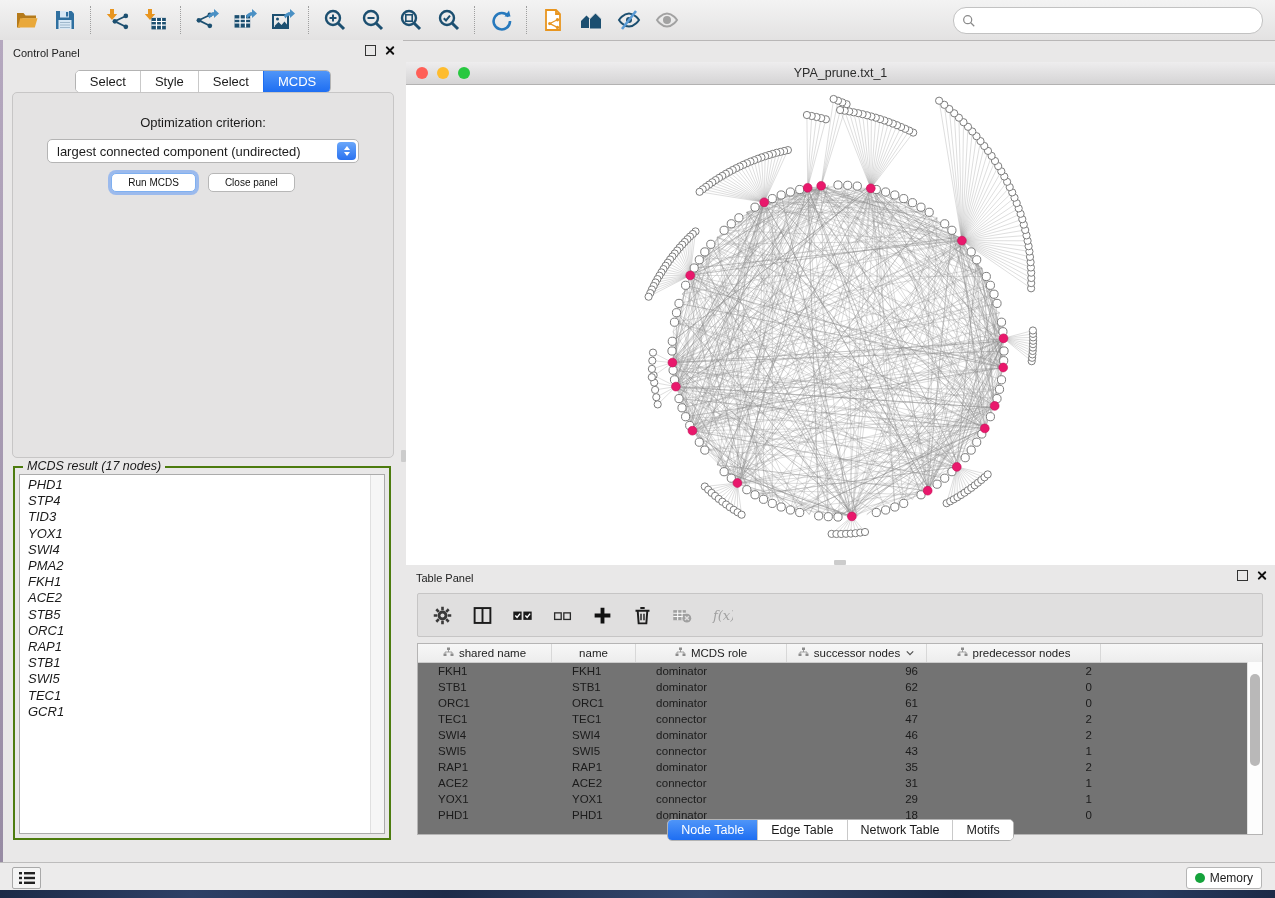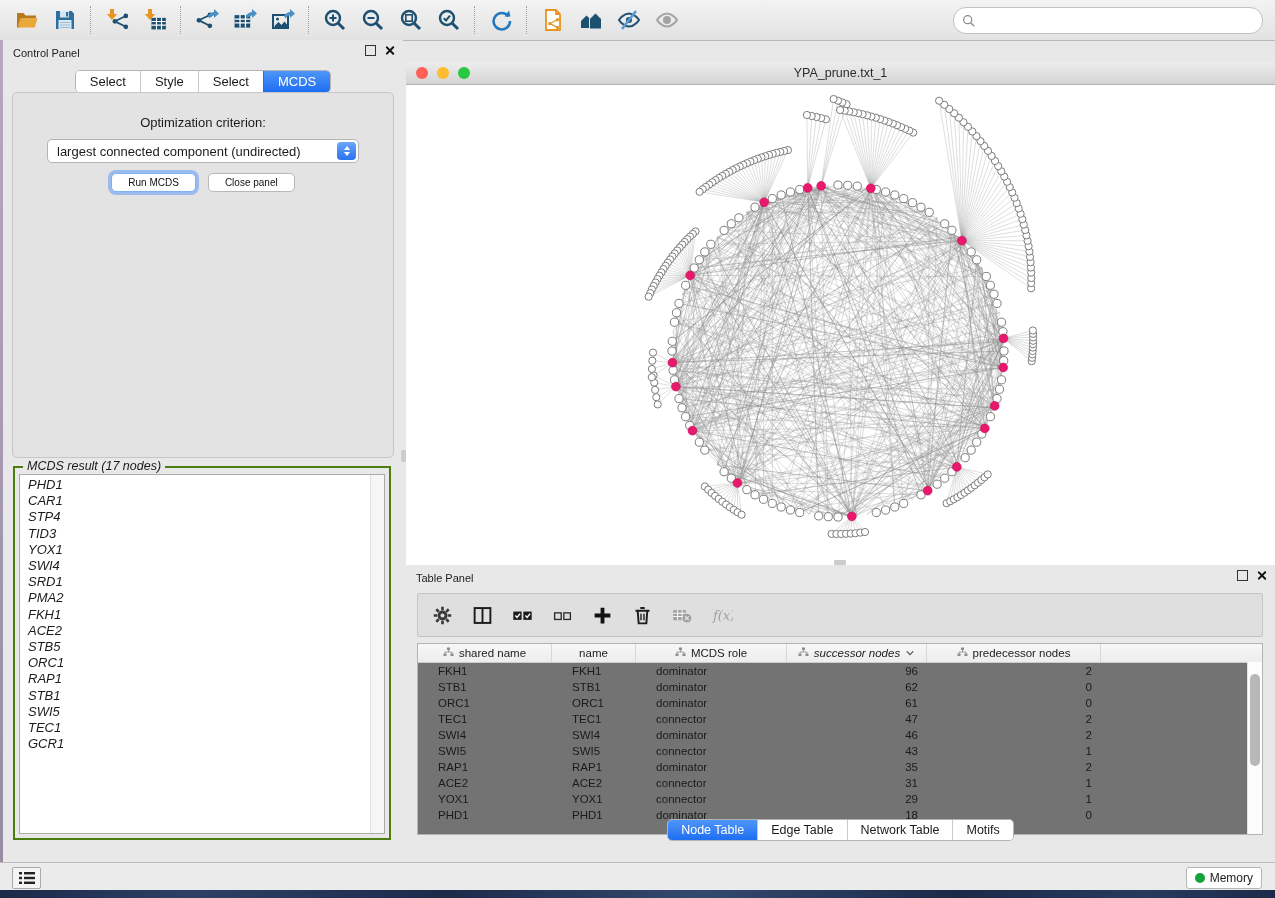--- a/index.html
+++ b/index.html
@@ -288,26 +288,24 @@
         <button class="push-btn focused">Run MCDS</button>
         <button class="push-btn">Close panel</button>
       </div>
     </div>
 
     <div class="groupbox">
       <span class="groupbox-label">MCDS result (17 nodes)</span>
       <div class="listbox">
         <div class="listbox-inner" id="mcdsList">
             <div class="list-item">PHD1</div>
-            <div class="list-item">CAR1</div>
             <div class="list-item">STP4</div>
             <div class="list-item">TID3</div>
             <div class="list-item">YOX1</div>
             <div class="list-item">SWI4</div>
-            <div class="list-item">SRD1</div>
             <div class="list-item">PMA2</div>
             <div class="list-item">FKH1</div>
             <div class="list-item">ACE2</div>
             <div class="list-item">STB5</div>
             <div class="list-item">ORC1</div>
             <div class="list-item">RAP1</div>
             <div class="list-item">STB1</div>
             <div class="list-item">SWI5</div>
             <div class="list-item">TEC1</div>
             <div class="list-item">GCR1</div>
@@ -1413,21 +1411,21 @@
             <span><svg width="11" height="11" viewBox="0 0 22 22">
                 <g fill="#8c8c8c">
                   <rect x="8" y="1" width="6" height="5"></rect>
                   <rect x="1" y="13" width="6" height="5"></rect>
                   <rect x="15" y="13" width="6" height="5"></rect>
                 </g>
                 <path d="M11 6v4M4 13v-3h14v3" fill="none" stroke="#8c8c8c" stroke-width="1.6"></path>
               </svg></span>
             <span>MCDS role</span>
           </div>
-          <div class="th" style="width: 140px; font-style: italic;">
+          <div class="th" style="width: 140px;">
             <span><svg width="11" height="11" viewBox="0 0 22 22">
                 <g fill="#8c8c8c">
                   <rect x="8" y="1" width="6" height="5"></rect>
                   <rect x="1" y="13" width="6" height="5"></rect>
                   <rect x="15" y="13" width="6" height="5"></rect>
                 </g>
                 <path d="M11 6v4M4 13v-3h14v3" fill="none" stroke="#8c8c8c" stroke-width="1.6"></path>
               </svg></span>
             <span>successor nodes</span>
             <span><svg width="10" height="8" viewBox="0 0 12 10">

